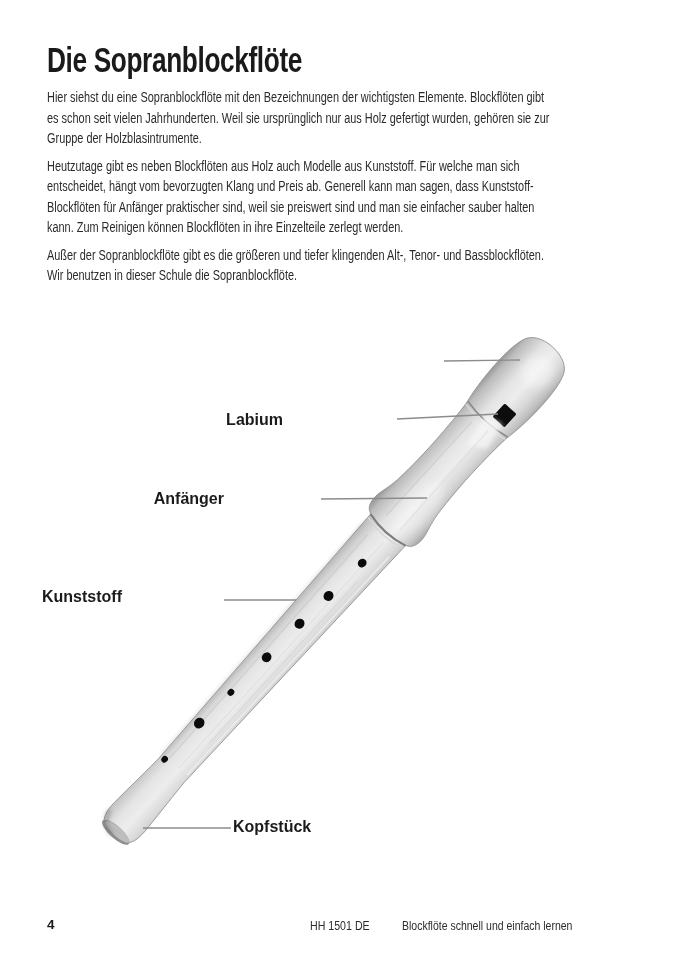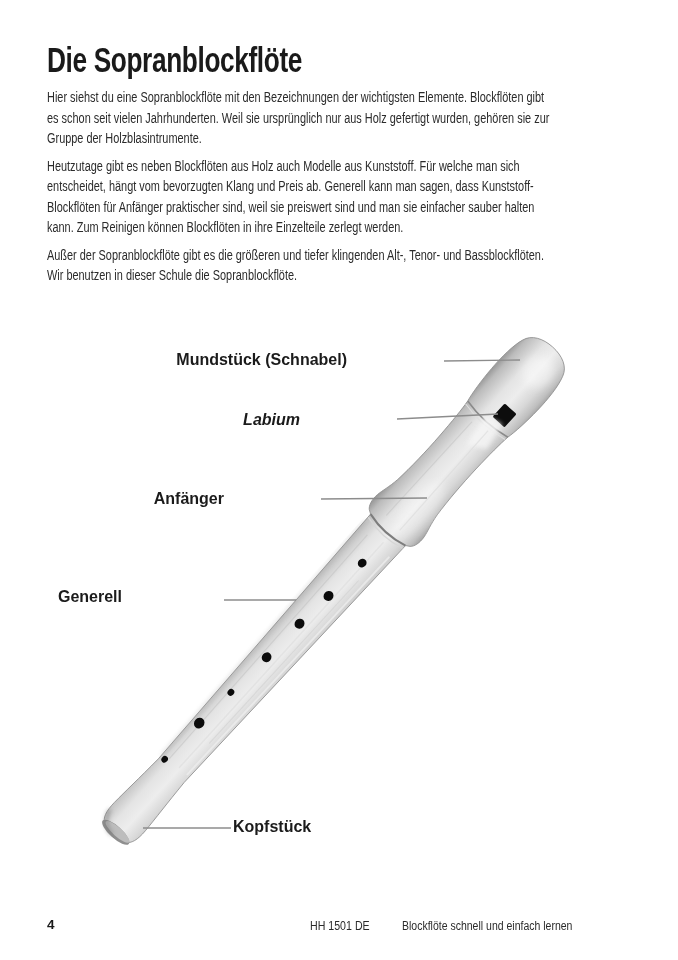--- a/index.html
+++ b/index.html
@@ -16,21 +16,21 @@
   .bodycopy p{
     margin:0 0 7px 0;font-size:14px;line-height:20.5px;color:#2b2b2b;
     white-space:pre-line;width:780px;transform:scaleX(0.78);transform-origin:0 0;
   }
   .illustration{position:absolute;left:0;top:0;width:678px;height:960px;}
   .dlabel{
     position:absolute;font-size:16px;font-weight:bold;color:#1b1b1b;
     line-height:20px;white-space:nowrap;
   }
   .lbl-mundstueck{right:242px;top:350px;}
-  .lbl-labium{right:289px;top:410px;font-style:italic;}
+  .lbl-labium{right:306px;top:410px;}
   .lbl-kopfstueck{right:365px;top:489px;}
   .lbl-griffloch{right:467px;top:587px;}
   .lbl-floetenfuss{left:233px;top:817px;}
   .footer-item{position:absolute;font-size:12.5px;color:#2b2b2b;line-height:16px;white-space:nowrap;}
   .page-number{left:47px;top:917px;font-size:13.5px;font-weight:bold;color:#1a1a1a;}
   .catalog{left:310px;top:918px;transform:scaleX(0.85);transform-origin:0 0;}
   .series{left:402px;top:918px;transform:scaleX(0.84);transform-origin:0 0;}
   .logo-badge{
     position:absolute;left:590px;top:917px;width:53px;height:19px;
     background:#111111;color:#ffffff;display:flex;align-items:center;justify-content:center;
@@ -146,24 +146,23 @@
 
     <g stroke="#8c8c8c" stroke-width="1.3" fill="none">
       <line x1="444" y1="361" x2="520" y2="360"></line>
       <line x1="397" y1="419" x2="498" y2="414"></line>
       <line x1="321" y1="499" x2="427" y2="498"></line>
       <line x1="224" y1="600" x2="296" y2="600"></line>
       <line x1="143" y1="828" x2="231" y2="828"></line>
     </g>
   </svg>
 
-  <div class="dlabel lbl-mundstueck">Mundstück (Schnabel)</div>
   <div class="dlabel lbl-labium">Labium</div>
   <div class="dlabel lbl-kopfstueck">Anfänger</div>
-  <div class="dlabel lbl-griffloch">Generell</div>
+  <div class="dlabel lbl-griffloch">Kunststoff</div>
   <div class="dlabel lbl-floetenfuss">Kopfstück</div>
 
   <div class="footer-item page-number">4</div>
   <div class="footer-item catalog">HH 1501 DE</div>
   <div class="footer-item series">Blockflöte schnell und einfach lernen</div>
   <div class="logo-badge">CASCHA</div>
 
 </div>
 
 </body></html>

